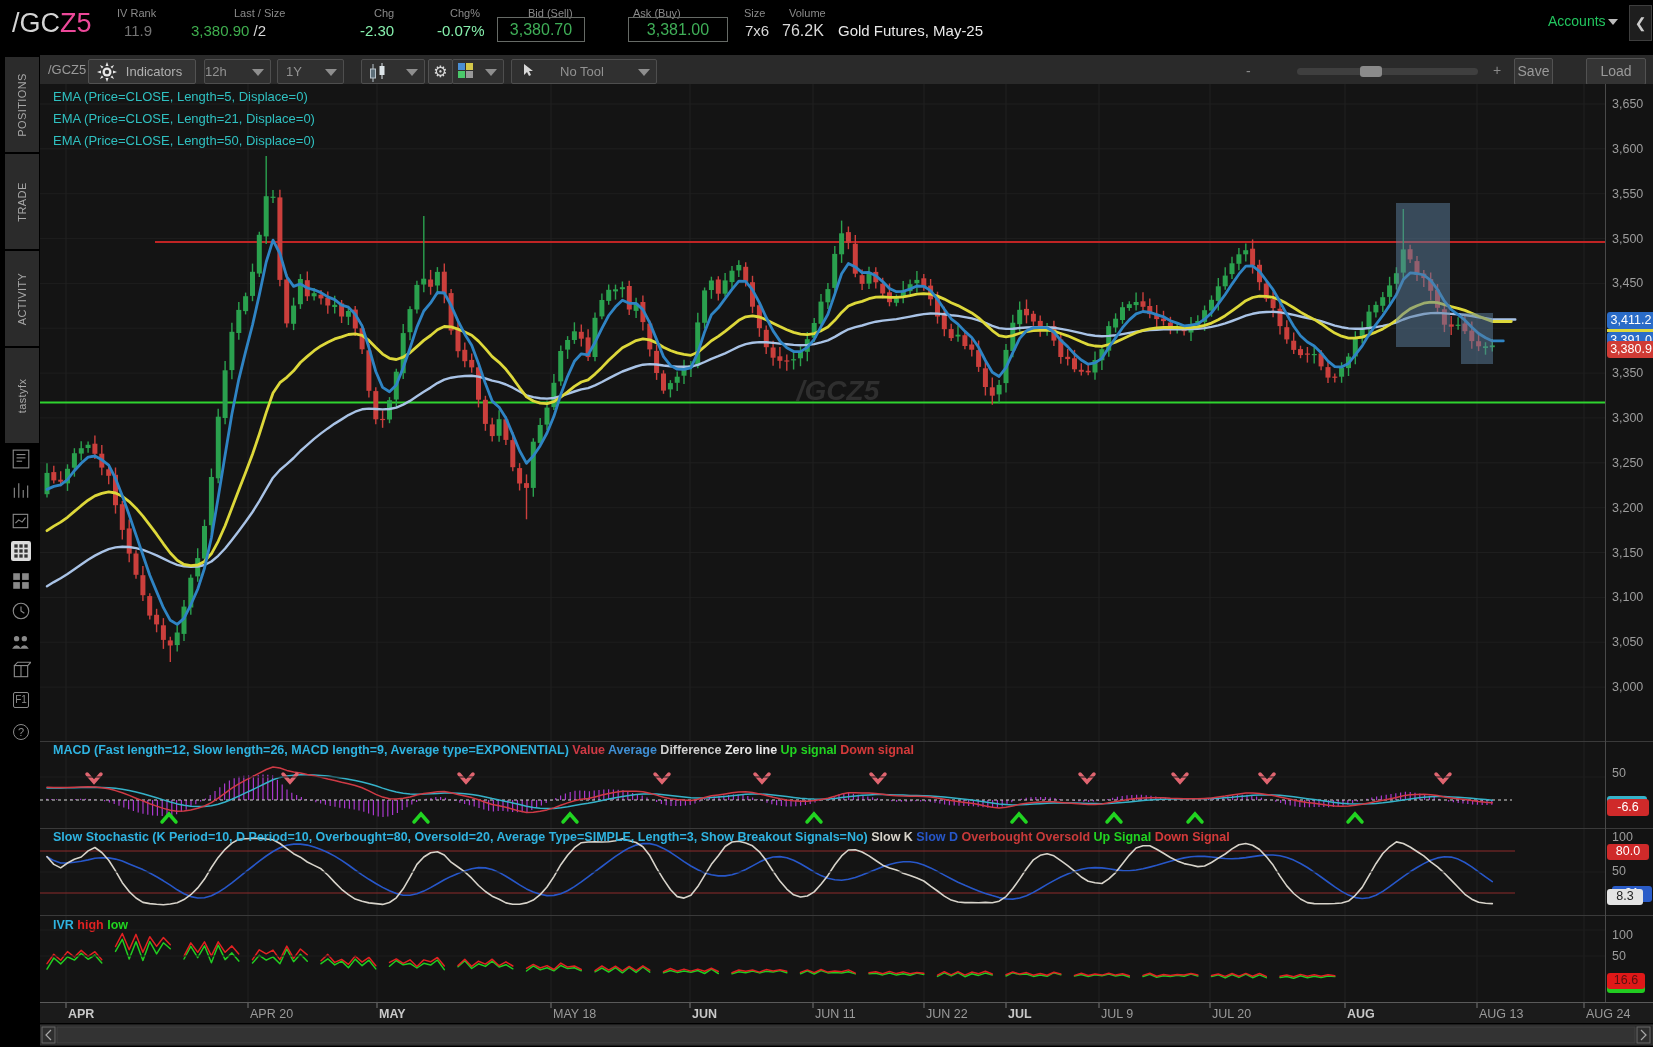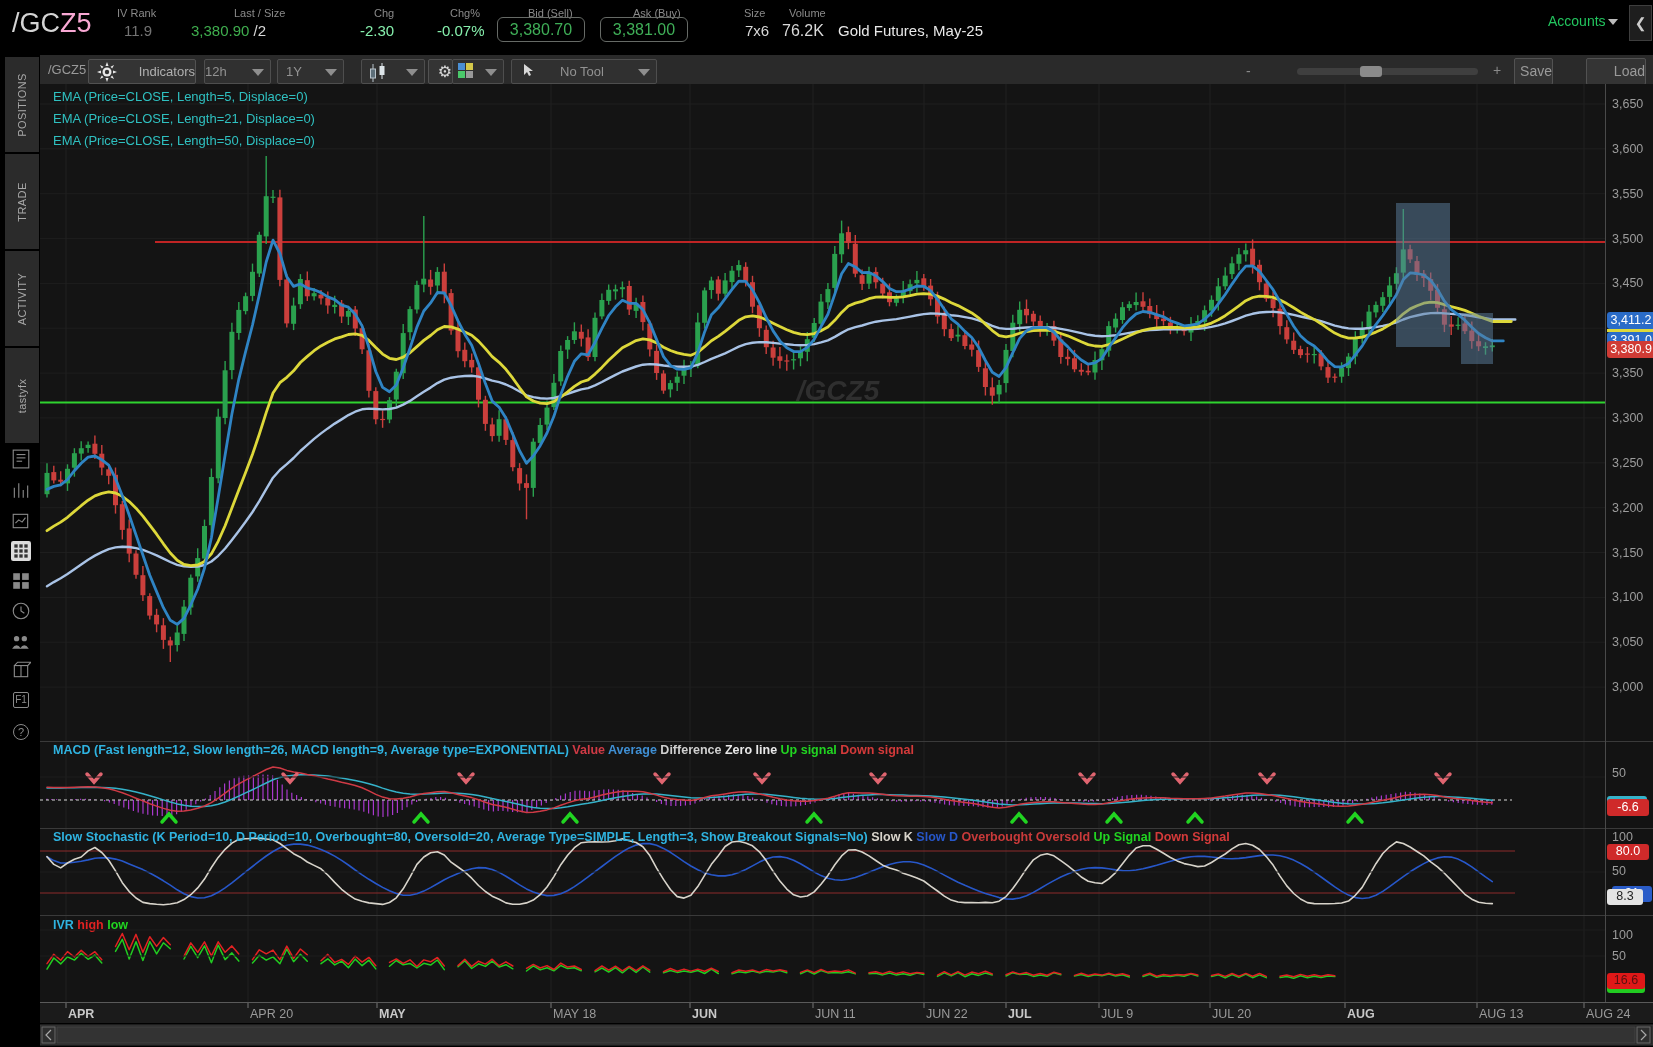--- a/index.html
+++ b/index.html
@@ -1,42 +1,42 @@
 <!DOCTYPE html>
 <html><head><meta charset="utf-8"><style>
 *{margin:0;padding:0;box-sizing:border-box}
 body{width:1653px;height:1047px;background:#000;font-family:"Liberation Sans",sans-serif;overflow:hidden;position:relative}
 .hdr{position:absolute;left:0;top:0;width:1653px;height:55px;background:#000}
 .lab{position:absolute;font-size:11px;color:#8a8a8a;top:7px;white-space:nowrap}
 .val{position:absolute;font-size:15px;color:#d8d8d8;top:22px;white-space:nowrap}
 .grn{color:#3fae4e}.red{color:#86efac}
-.qbox{position:absolute;top:17px;height:25px;border:1px solid #666a66;border-radius:6px;color:#3fae57;font-size:16px;text-align:center;line-height:23px}
+.qbox{position:absolute;top:17px;height:25px;border:1px solid #666a66;border-radius:0;color:#3fae57;font-size:16px;text-align:center;line-height:23px}
 .tbar{position:absolute;left:40px;top:55px;width:1613px;height:32px;background:#2a2a2a;border-bottom:1px solid #0f0f0f}
-.btn{position:absolute;top:4px;height:25px;background:#343434;border:1px solid #525252;border-radius:2px;color:#b0b0b0;font-size:13px;line-height:23px;text-align:right}
+.btn{position:absolute;top:4px;height:25px;background:#343434;border:1px solid #525252;border-radius:2px;color:#b0b0b0;font-size:13px;line-height:23px;text-align:center}
 .cmb{position:absolute;top:4px;height:25px;background:#303030;border:1px solid #4e4e4e;border-radius:2px;color:#929292;font-size:13px;line-height:23px}
 .car{position:absolute;right:6px;top:9px;width:0;height:0;border-left:6px solid transparent;border-right:6px solid transparent;border-top:7px solid #8e8e8e}
 .side{position:absolute;left:0;top:55px;width:40px;height:992px;background:#000}
 .vtab{position:absolute;left:5px;width:34px;background:#2b2b2b;color:#a8a8a8;font-size:11px}
 .vtab span{position:absolute;left:50%;top:50%;transform:translate(-50%,-50%) rotate(-90deg);white-space:nowrap;letter-spacing:.4px}
 .icn{position:absolute;left:11px;width:20px;height:20px;color:#8a8a8a;font-size:15px;text-align:center;line-height:20px}
 </style></head><body>
 <div class="hdr">
- <div style="position:absolute;left:12px;top:8px;font-size:27px;color:#d4d4d4">/GC<span style="color:#f9a8d4">Z5</span></div>
+ <div style="position:absolute;left:12px;top:8px;font-size:27px;color:#d4d4d4">/GC<span style="color:#ec4899">Z5</span></div>
  <div class="lab" style="left:117px">IV Rank</div>
     <div class="val" style="left:124px;color:#737373">11.9</div>
  <div class="lab" style="left:234px">Last / Size</div>
     <div class="val" style="left:191px"><span class="grn">3,380.90</span> /2</div>
  <div class="lab" style="left:374px">Chg</div>
     <div class="val red" style="left:360px">-2.30</div>
  <div class="lab" style="left:450px">Chg%</div>
     <div class="val red" style="left:437px">-0.07%</div>
  <div class="lab" style="left:528px">Bid (Sell)</div>
     <div class="qbox" style="left:497px;width:88px">3,380.70</div>
  <div class="lab" style="left:633px">Ask (Buy)</div>
-    <div class="qbox" style="left:600px;width:88px">3,381.00</div>
+    <div class="qbox" style="left:628px;width:100px">3,381.00</div>
  <div class="lab" style="left:744px">Size</div>
     <div class="val" style="left:745px">7x6</div>
  <div class="lab" style="left:789px">Volume</div>
     <div class="val" style="left:782px;font-size:16px">76.2K</div>
  <div class="val" style="left:838px;color:#e8e8e8">Gold Futures, May-25</div>
  <div style="position:absolute;left:1548px;top:13px;font-size:14px;color:#22c55e">Accounts</div>
  <div style="position:absolute;left:1608px;top:19px;width:0;height:0;border-left:5px solid transparent;border-right:5px solid transparent;border-top:6px solid #bbb"></div>
  <div style="position:absolute;left:1629px;top:5px;width:23px;height:36px;background:#1e1e1e;border:1px solid #3e3e3e;color:#ccc;font-size:14px;text-align:center;line-height:34px">❮</div>
 </div>
 <div class="tbar">

